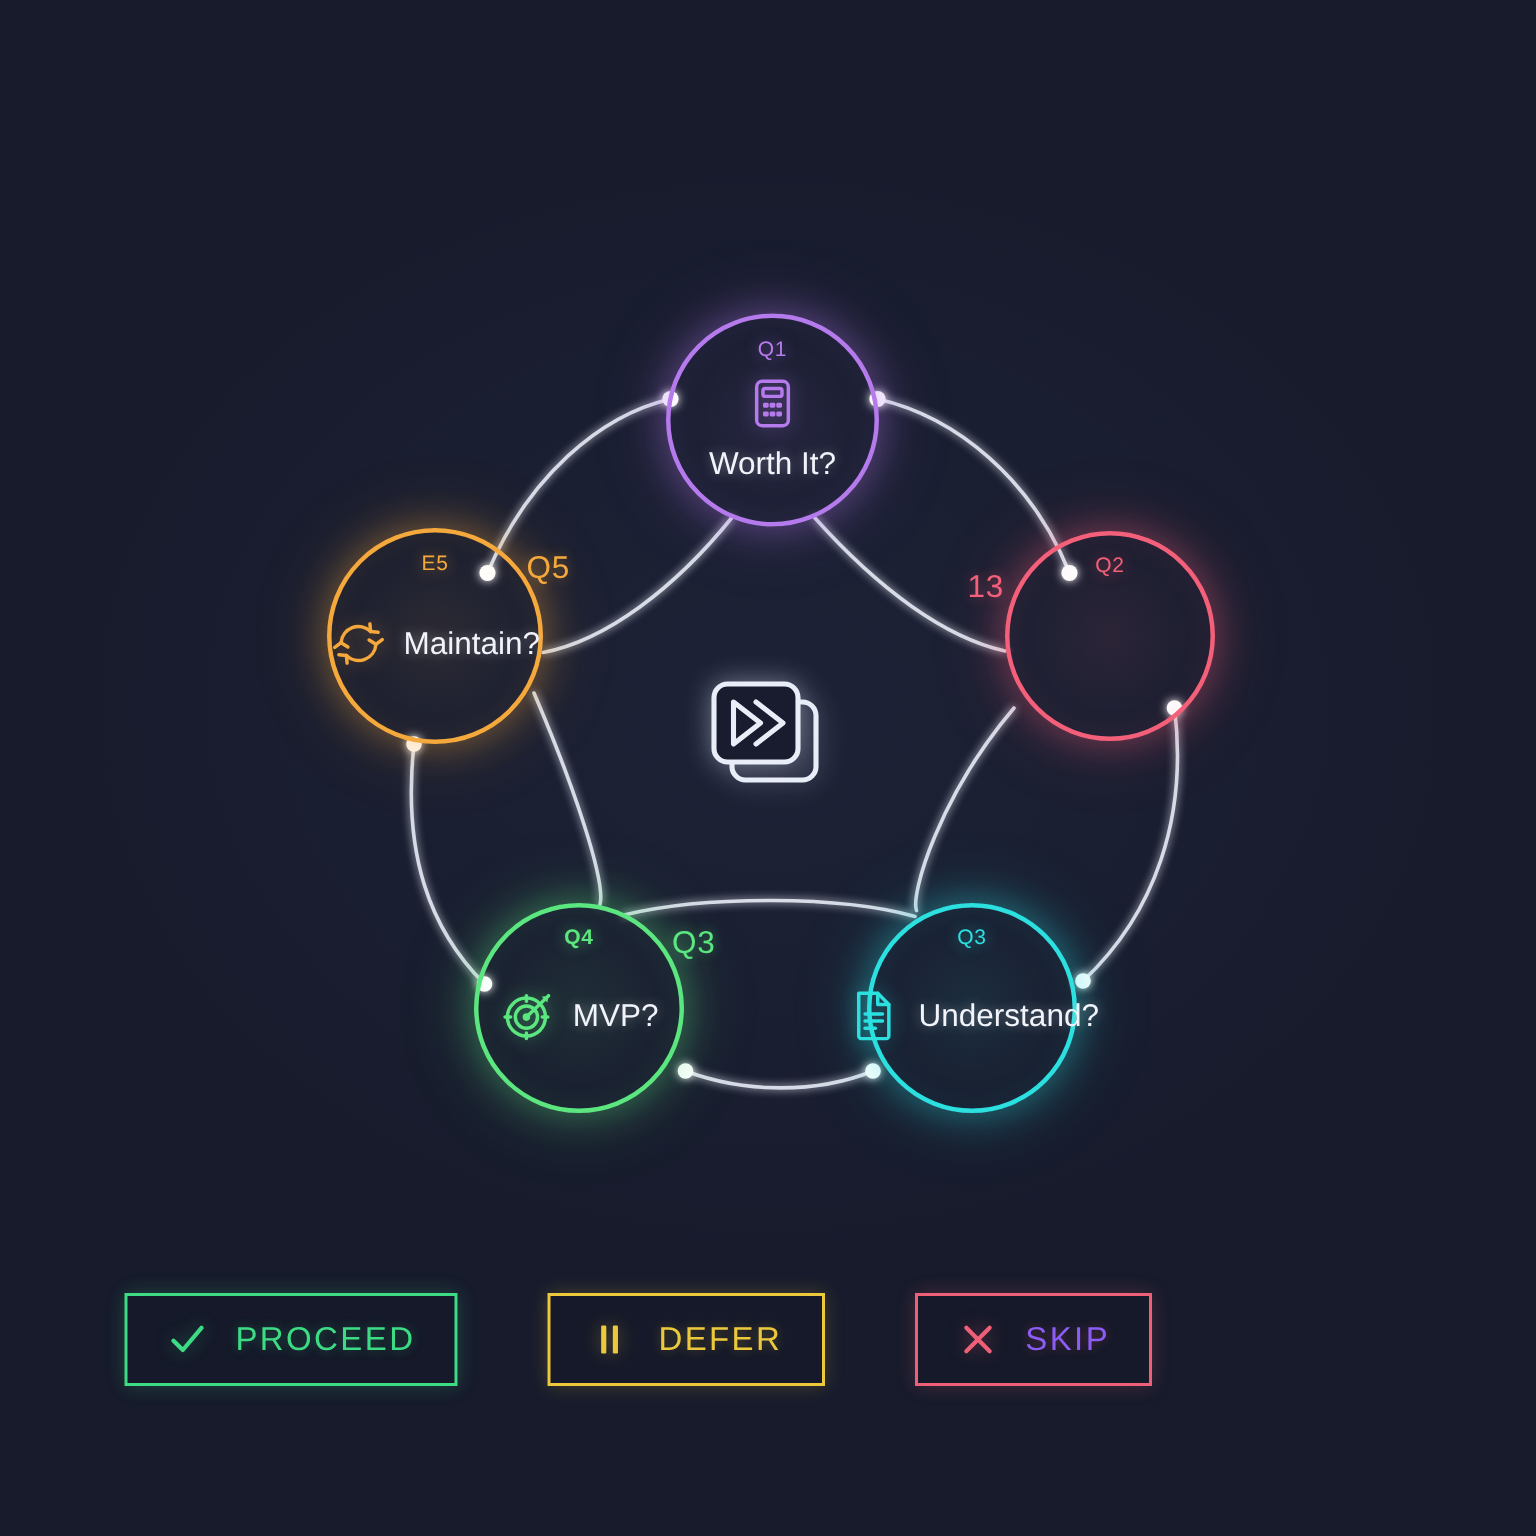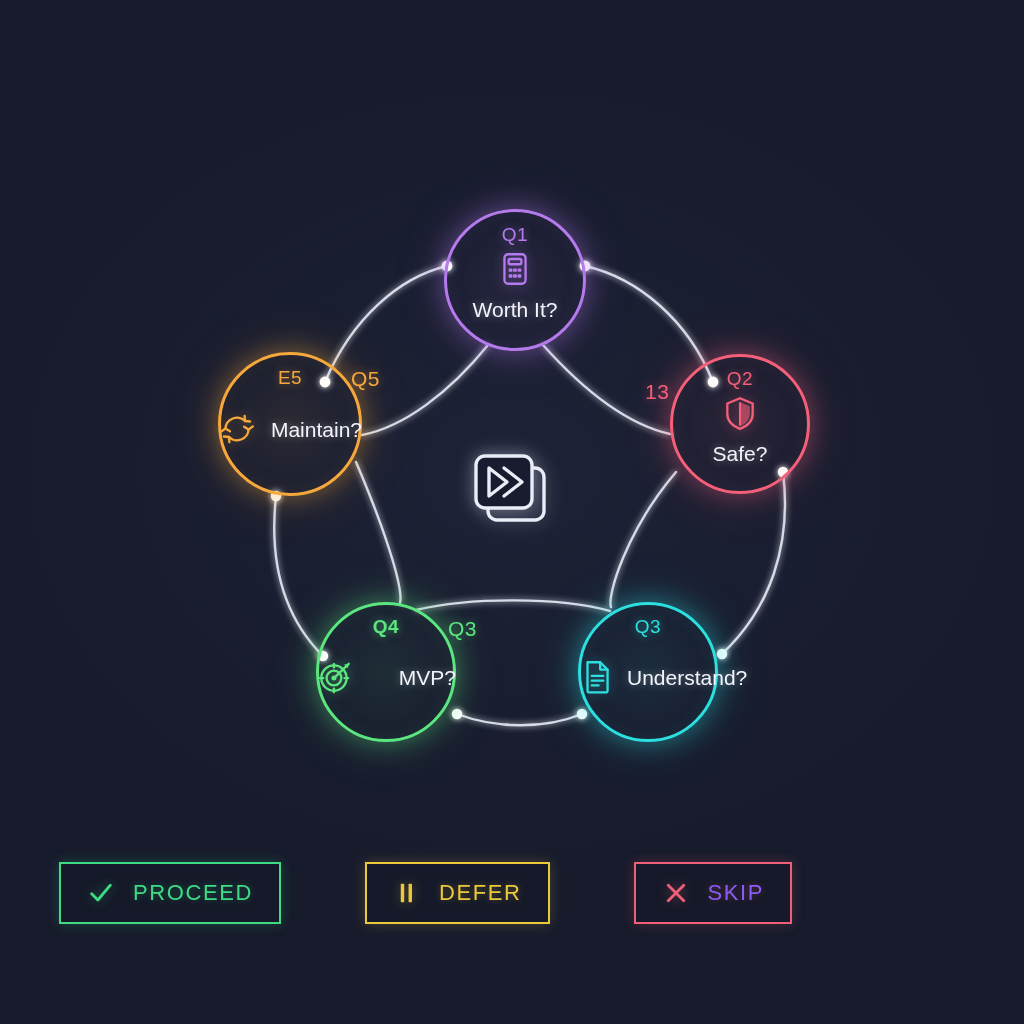--- a/index.html
+++ b/index.html
@@ -47,41 +47,41 @@
     inset: 0;
     border-radius: 50%;
     border-style: solid;
     box-sizing: border-box;
   }
   .node-code {
     position: absolute;
     top: 11%;
     left: 0;
     width: 100%;
-    font-size: 19px;
+    font-size: 14px;
     letter-spacing: .5px;
     line-height: 1;
   }
   .node-label {
     color: #f2f4fb;
     font-size: 21px;
     line-height: 1;
     text-shadow: 0 0 8px rgba(255,255,255,.35);
     position: relative;
   }
   .node-icon {
     position: relative;
     line-height: 0;
   }
   .node-inner {
     position: relative;
     display: flex;
     flex-direction: column;
     align-items: center;
-    justify-content: space-between;
+    justify-content: center;
     gap: 11px;
     width: 100%;
     margin-top: 10px;
   }
   .node-inner.icon-top { flex-direction: row; }
   .node-inner.icon-bottom { flex-direction: column-reverse; }
 
   
   .edge-label {
     position: absolute;
@@ -102,21 +102,21 @@
   }
 
   
   #action-bar {
     position: absolute;
     left: 0;
     top: 862px;
     width: 851px;
     display: flex;
     justify-content: center;
-    gap: 84px;
+    gap: 60px;
   }
   .action-btn {
     box-sizing: border-box;
     height: 62px;
     display: flex;
     align-items: center;
     justify-content: center;
     gap: 18px;
     border-style: solid;
     border-width: 2px;
@@ -210,28 +210,20 @@
               <rect x="20.4" y="17.5" width="3.6" height="3.2" rx="0.9" fill="#b57aec" stroke="none"></rect>
               <rect x="12" y="23" width="3.6" height="3.2" rx="0.9" fill="#b57aec" stroke="none"></rect>
               <rect x="16.2" y="23" width="3.6" height="3.2" rx="0.9" fill="#b57aec" stroke="none"></rect>
               <rect x="20.4" y="23" width="3.6" height="3.2" rx="0.9" fill="#b57aec" stroke="none"></rect>
             </svg></div>
         </div>
       </div>
       <div class="node" style="left: 670px; top: 354px; width: 140px; height: 140px; background: radial-gradient(circle, rgba(244, 96, 122, 0.08) 0%, rgba(20, 24, 40, 0) 72%); box-shadow: rgba(244, 96, 122, 0.4) 0px 0px 26px, rgba(244, 96, 122, 0.18) 0px 0px 54px, rgba(244, 96, 122, 0.12) 0px 0px 22px inset;">
         <div class="node-ring" style="border-width: 3.4px; border-color: rgb(244, 96, 122);"></div>
         <div class="node-code" style="color: rgb(244, 96, 122); text-shadow: rgba(244, 96, 122, 0.533) 0px 0px 9px;">Q2</div>
-        <div class="node-inner icon-bottom">
-          <div class="node-label">Safe?</div>
-          <div class="node-icon"><svg viewBox="0 0 36 36" width="38" height="38" xmlns="http://www.w3.org/2000/svg" style="filter:drop-shadow(0 0 6px #f4607a66)">
-              <path d="M18 4 L30 9 V19 C30 26 24.5 30.5 18 33 C11.5 30.5 6 26 6 19 V9 Z" fill="none" stroke="#f4607a" stroke-width="2.2" stroke-linecap="round" stroke-linejoin="round"></path>
-              <path d="M18 7.8 L18 30" stroke="#f4607a" stroke-width="2"></path>
-              <path d="M18 7.8 L27.3 11.6 V19 C27.3 24.6 23 28.5 18 30.6 Z" fill="#f4607a" opacity="0.55" stroke="none"></path>
-            </svg></div>
-        </div>
       </div>
       <div class="node" style="left: 578px; top: 602px; width: 140px; height: 140px; background: radial-gradient(circle, rgba(44, 224, 224, 0.08) 0%, rgba(20, 24, 40, 0) 72%); box-shadow: rgba(44, 224, 224, 0.4) 0px 0px 26px, rgba(44, 224, 224, 0.18) 0px 0px 54px, rgba(44, 224, 224, 0.12) 0px 0px 22px inset;">
         <div class="node-ring" style="border-width: 3.4px; border-color: rgb(44, 224, 224);"></div>
         <div class="node-code" style="color: rgb(44, 224, 224); text-shadow: rgba(44, 224, 224, 0.533) 0px 0px 9px;">Q3</div>
         <div class="node-inner icon-top">
           <div class="node-icon"><svg viewBox="0 0 36 36" width="38" height="38" xmlns="http://www.w3.org/2000/svg" style="filter:drop-shadow(0 0 6px #2ce0e066)">
               <path d="M9 4 H21 L28 11 V31 A1.6 1.6 0 0 1 26.4 32.6 H10.6 A1.6 1.6 0 0 1 9 31 Z" fill="none" stroke="#2ce0e0" stroke-width="2.2" stroke-linecap="round" stroke-linejoin="round"></path>
               <path d="M21 4 V11 H28" fill="none" stroke="#2ce0e0" stroke-width="2.2" stroke-linecap="round" stroke-linejoin="round"></path>
               <path d="M13 17 H24" fill="none" stroke="#2ce0e0" stroke-width="2.2" stroke-linecap="round" stroke-linejoin="round"></path>
               <path d="M13 21.5 H24" fill="none" stroke="#2ce0e0" stroke-width="2.2" stroke-linecap="round" stroke-linejoin="round"></path>

